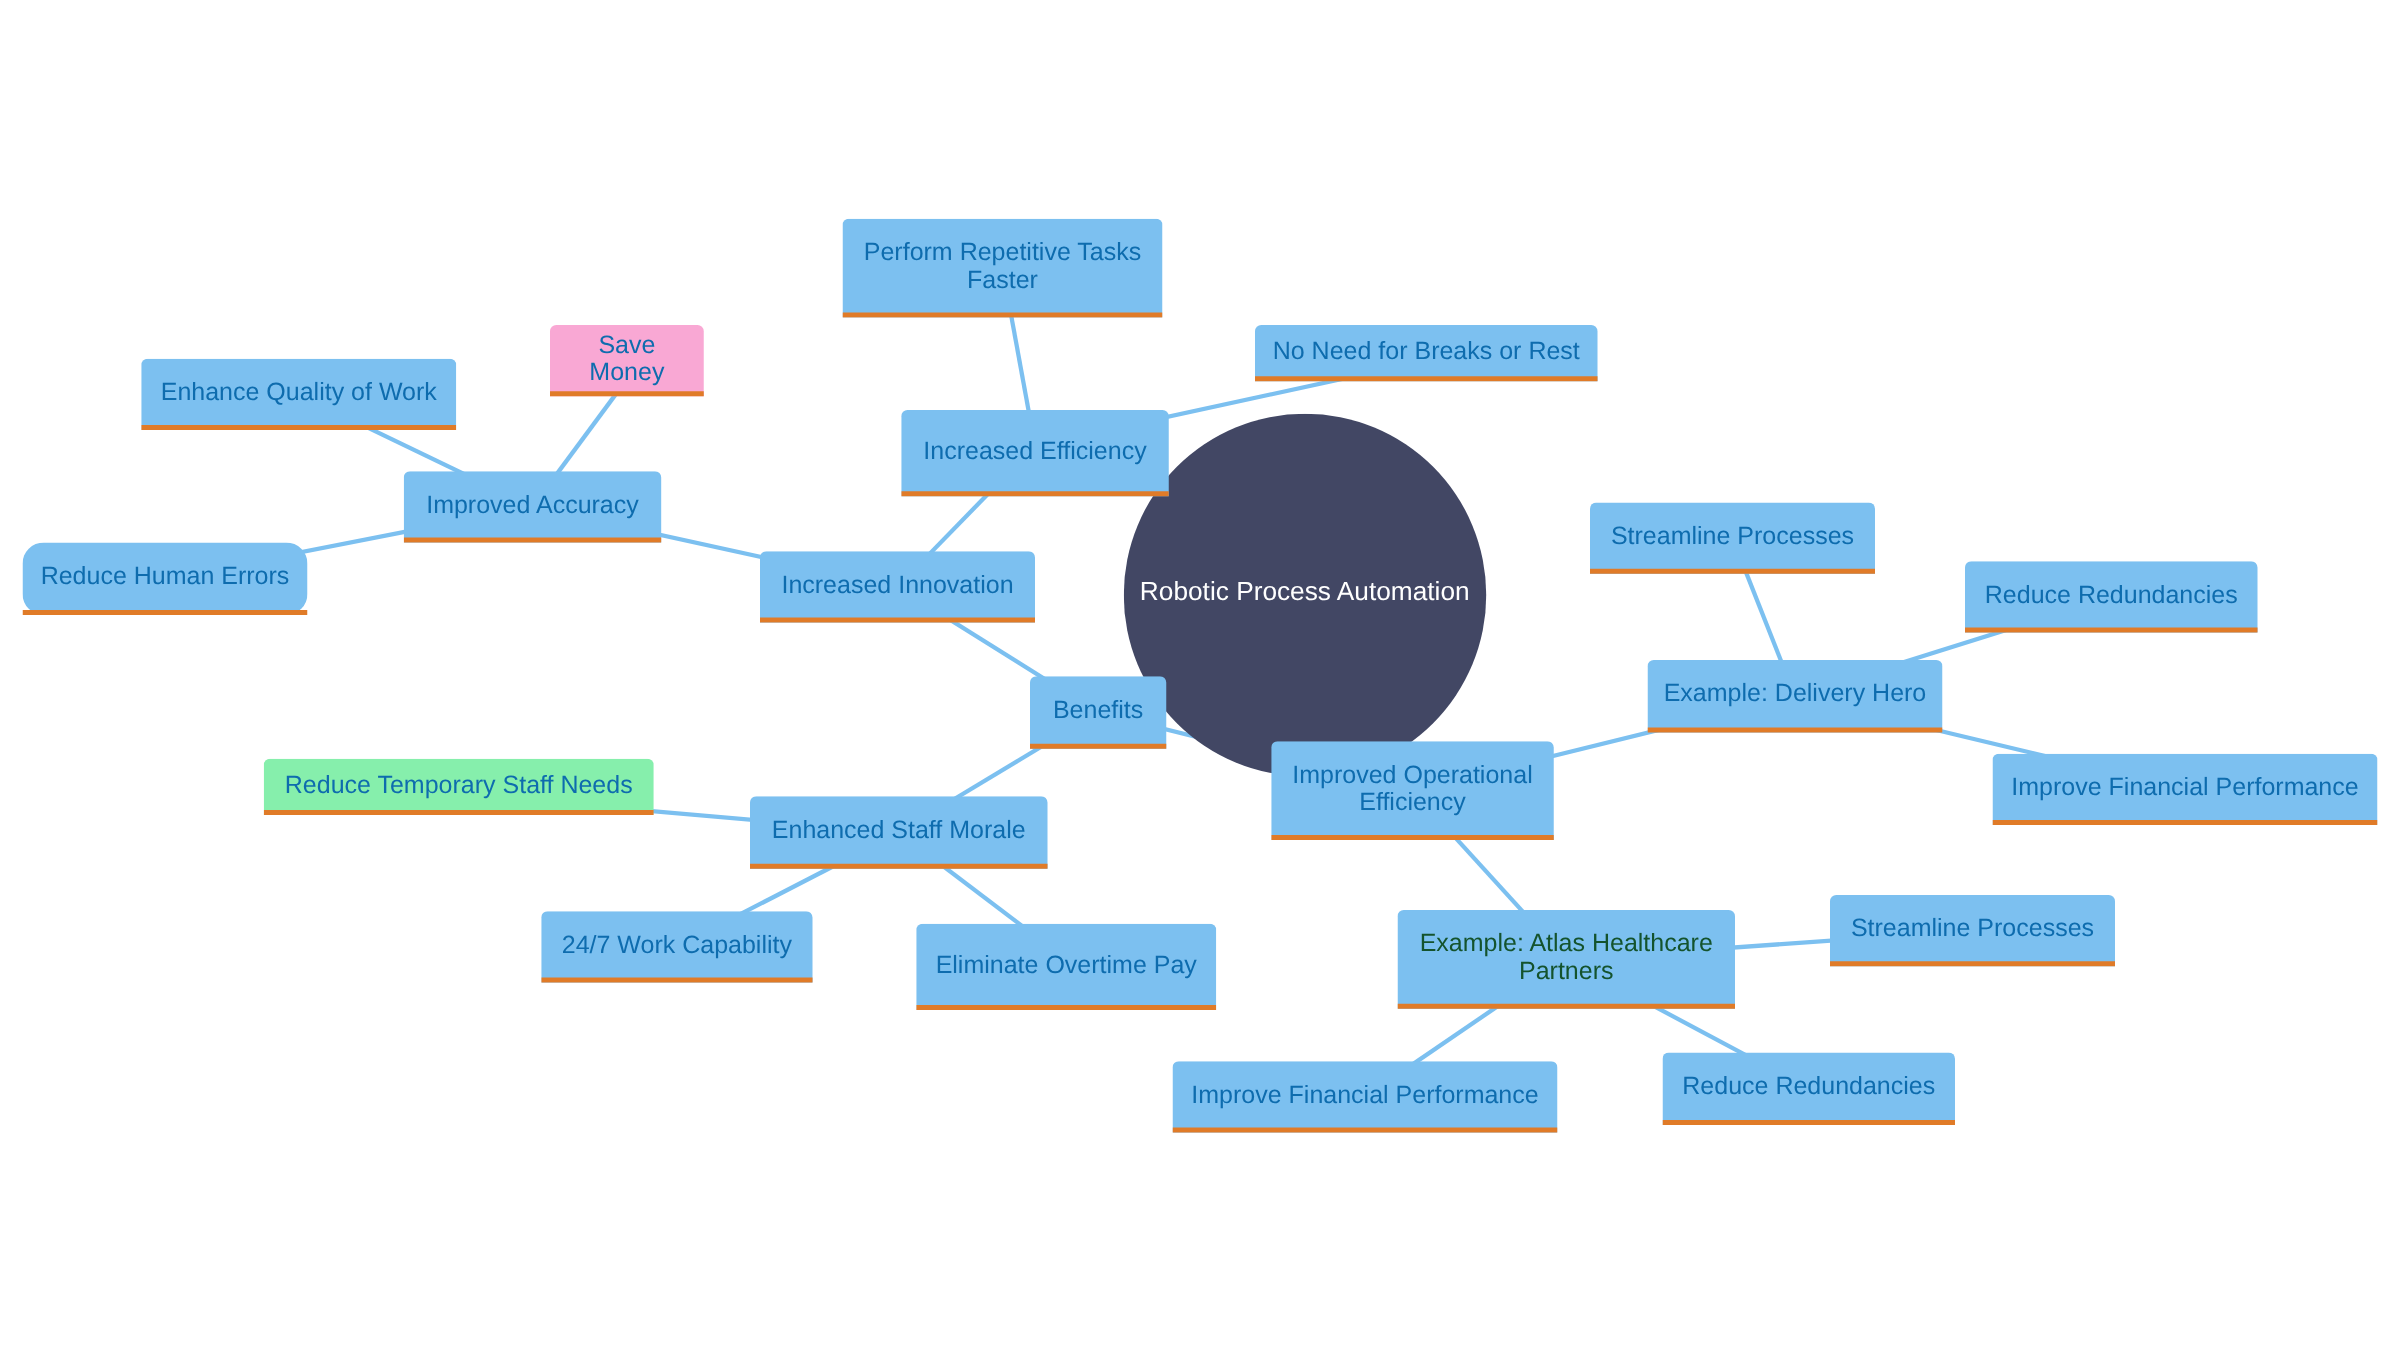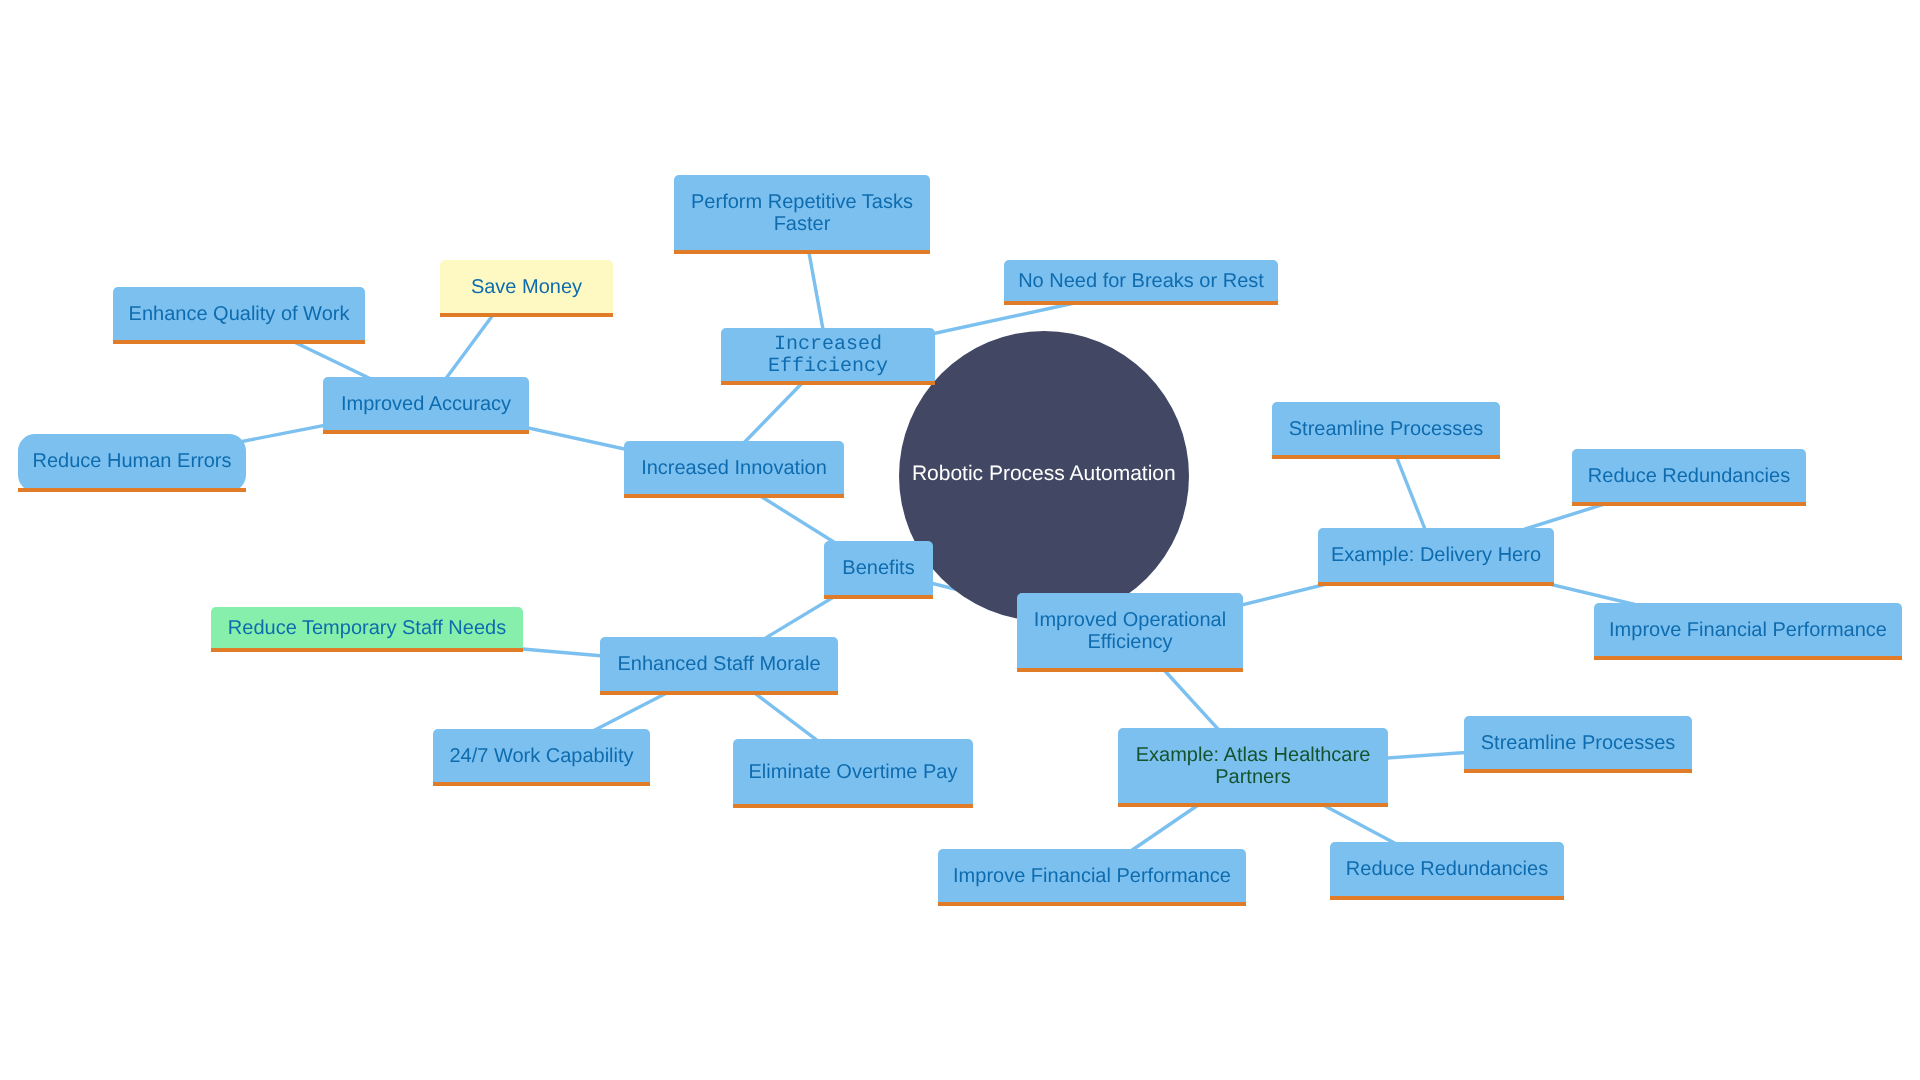--- a/index.html
+++ b/index.html
@@ -46,49 +46,49 @@
 <line class="edge" x1="1253" y1="767.5" x2="1447" y2="871" stroke="#7CC0F0"></line>
 <line class="edge" x1="1253" y1="767.5" x2="1092" y2="877.5" stroke="#7CC0F0"></line>
 </svg>
 <div id="root-node" style="left: 898.7px; top: 331.1px; width: 290.2px; height: 290.2px; background: rgb(66, 71, 100); color: rgb(255, 255, 255);">
   <span>Robotic Process Automation</span>
 </div>
 <div class="node" style="left: 674px; top: 175px; width: 256px; height: 79px; background: rgb(124, 192, 240); color: rgb(14, 108, 174);">
       <span class="node-label">Perform Repetitive Tasks Faster</span>
       <span class="accent" style="background: rgb(224, 123, 40);"></span>
     </div>
-<div class="node" style="left: 440px; top: 260px; width: 173px; height: 57px; background: #fef9c3; color: rgb(14, 108, 174); justify-content: center;">
+<div class="node" style="left: 440px; top: 260px; width: 123px; height: 57px; background: #f9a8d4; color: rgb(14, 108, 174); justify-content: center;">
       <span class="node-label">Save Money</span>
       <span class="accent" style="background: rgb(224, 123, 40);"></span>
     </div>
 <div class="node" style="left: 1004px; top: 260px; width: 274px; height: 45px; background: rgb(124, 192, 240); color: rgb(14, 108, 174);">
       <span class="node-label">No Need for Breaks or Rest</span>
       <span class="accent" style="background: rgb(224, 123, 40);"></span>
     </div>
 <div class="node" style="left: 113px; top: 287px; width: 252px; height: 57px; background: rgb(124, 192, 240); color: rgb(14, 108, 174);">
       <span class="node-label">Enhance Quality of Work</span>
       <span class="accent" style="background: rgb(224, 123, 40);"></span>
     </div>
-<div class="node" style="left: 721px; top: 328px; width: 214px; height: 57px; background: rgb(124, 192, 240); color: rgb(14, 108, 174); font-family: Liberation Mono, monospace;">
+<div class="node" style="left: 721px; top: 328px; width: 214px; height: 69px; background: rgb(124, 192, 240); color: rgb(14, 108, 174);">
       <span class="node-label">Increased Efficiency</span>
       <span class="accent" style="background: rgb(224, 123, 40);"></span>
     </div>
 <div class="node" style="left: 323px; top: 377px; width: 206px; height: 57px; background: rgb(124, 192, 240); color: rgb(14, 108, 174);">
       <span class="node-label">Improved Accuracy</span>
       <span class="accent" style="background: rgb(224, 123, 40);"></span>
     </div>
 <div class="node" style="left: 1272px; top: 402px; width: 228px; height: 57px; background: rgb(124, 192, 240); color: rgb(14, 108, 174);">
       <span class="node-label">Streamline Processes</span>
       <span class="accent" style="background: rgb(224, 123, 40);"></span>
     </div>
 <div class="node" style="left: 18px; top: 434px; width: 228px; height: 58px; background: rgb(124, 192, 240); color: rgb(14, 108, 174); border-radius: 17px;">
       <span class="node-label">Reduce Human Errors</span>
       <span class="accent" style="background: rgb(224, 123, 40);"></span>
     </div>
-<div class="node" style="left: 624px; top: 441px; width: 220px; height: 57px; background: rgb(124, 192, 240); color: rgb(14, 108, 174);">
+<div class="node" style="left: 608px; top: 441px; width: 220px; height: 57px; background: rgb(124, 192, 240); color: rgb(14, 108, 174);">
       <span class="node-label">Increased Innovation</span>
       <span class="accent" style="background: rgb(224, 123, 40);"></span>
     </div>
 <div class="node" style="left: 1572px; top: 449px; width: 234px; height: 57px; background: rgb(124, 192, 240); color: rgb(14, 108, 174);">
       <span class="node-label">Reduce Redundancies</span>
       <span class="accent" style="background: rgb(224, 123, 40);"></span>
     </div>
 <div class="node" style="left: 1318px; top: 528px; width: 236px; height: 58px; background: rgb(124, 192, 240); color: rgb(14, 108, 174);">
       <span class="node-label">Example: Delivery Hero</span>
       <span class="accent" style="background: rgb(224, 123, 40);"></span>

